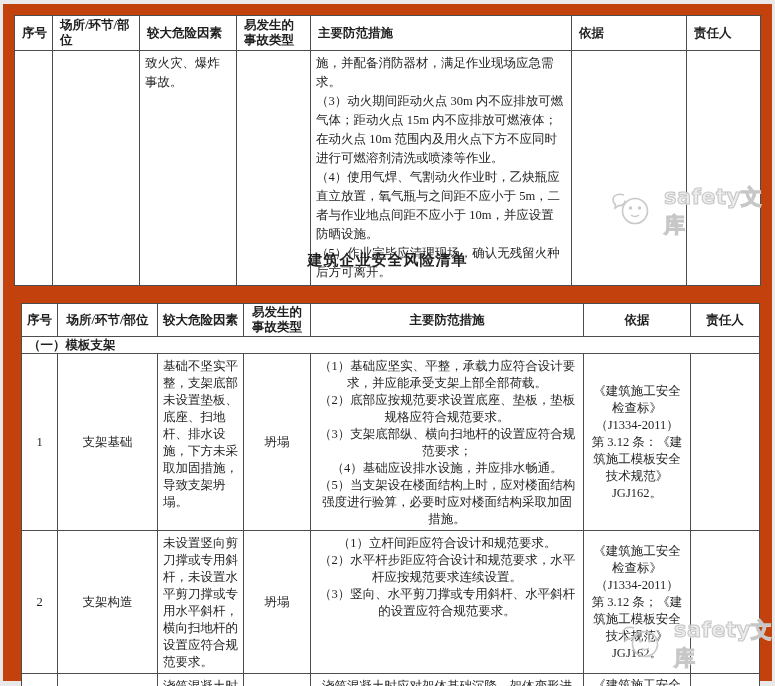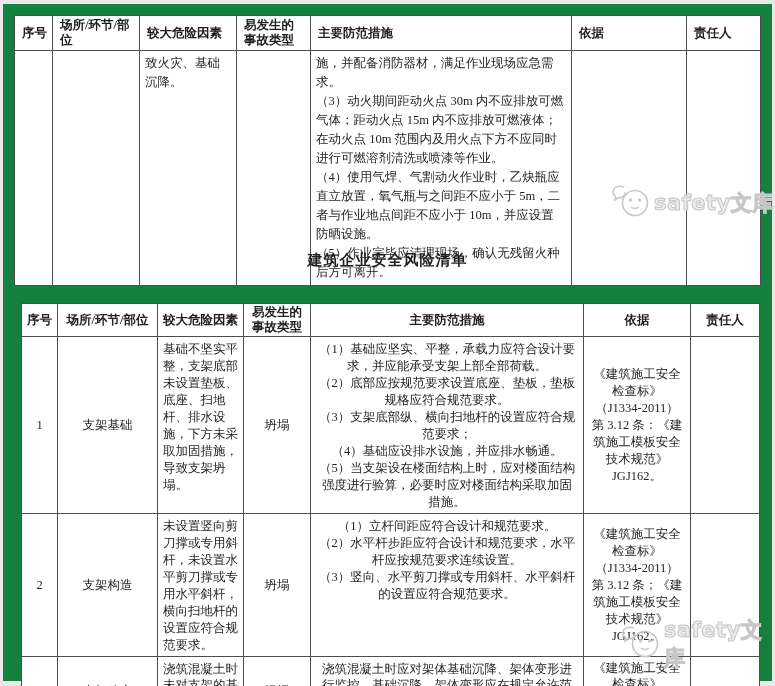--- a/index.html
+++ b/index.html
@@ -1,18 +1,18 @@
 <!DOCTYPE html>
 <html><head>
 <meta charset="utf-8">
 <style>
   * { margin:0; padding:0; box-sizing:border-box; }
   html,body { background:#ffffff; }
   .page {
-    position:relative; width:775px; height:686px; background:#15803d;
+    position:relative; width:775px; height:686px; background:#c2410c;
     font-family:"Liberation Serif","DejaVu Serif",serif;
     color:#1f1f1f; overflow:hidden;
   }
   .edge { position:absolute; background:#e9e9e9; }
   .edge-top    { left:0; top:0; width:775px; height:4px; }
   .edge-bottom { left:0; top:681px; width:775px; height:5px; }
   .edge-left   { left:0; top:0; width:3px; height:686px; }
   .edge-right  { left:772px; top:0; width:3px; height:686px; }
 
   table { border-collapse:collapse; table-layout:fixed; position:absolute; background:#fff; }
@@ -50,21 +50,21 @@
   .t2 .c-mea { text-align:center; vertical-align:top; white-space:pre-line; padding-top:4px; }
   .t2 .c-bas { text-align:center; vertical-align:middle; line-height:17px; white-space:pre-line; }
   .t2 .r1 td { height:135px;font-family:Liberation Serif, serif; }
   .t2 .r2 td { height:133px; }
   .t2 .r3 td { height:47px; }
   .t2 .r3 .c-haz, .t2 .r3 .c-mea { line-height:16px; }
   .t2 .r3 .c-bas { vertical-align:top; line-height:16px; padding-top:3px; }
 
   
   .watermark {
-    position:absolute; display:flex; align-items:center; gap:2px;
+    position:absolute; display:flex; align-items:center; gap:12px;
     pointer-events:none; z-index:5;
   }
   .wm1 { left:610px; top:183px; }
   .wm2 { left:620px; top:616px; }
   .wm-text {
     font-family:"DejaVu Sans","Liberation Sans",sans-serif;
     font-size:21px; font-weight:bold; letter-spacing:0.5px;
     color:rgba(214,214,214,0.45);
     -webkit-text-stroke:1.1px #c7c7c7;
     text-shadow:0.5px 0.5px 0 rgba(255,255,255,0.8);
@@ -97,21 +97,21 @@
       <th>场所/环节/部位</th>
       <th>较大危险因素</th>
       <th>易发生的事故类型</th>
       <th>主要防范措施</th>
       <th>依据</th>
       <th>责任人</th>
     </tr>
     <tr>
       <td></td>
       <td></td>
-      <td class="hazard">致火灾、基础沉降。</td>
+      <td class="hazard">致火灾、爆炸事故。</td>
       <td></td>
       <td class="measures">施，并配备消防器材，满足作业现场应急需求。
 （3）动火期间距动火点 30m 内不应排放可燃气体；距动火点 15m 内不应排放可燃液体；在动火点 10m 范围内及用火点下方不应同时进行可燃溶剂清洗或喷漆等作业。
 （4）使用气焊、气割动火作业时，乙炔瓶应直立放置，氧气瓶与之间距不应小于 5m，二者与作业地点间距不应小于 10m，并应设置防晒设施。
 （5）作业完毕应清理现场，确认无残留火种后方可离开。</td>
       <td></td>
       <td></td>
     </tr>
   </tbody>
     </table>
@@ -131,20 +131,23 @@
     <tbody>
         <tr>
       <th>序号</th>
       <th>场所/环节/部位</th>
       <th>较大危险因素</th>
       <th>易发生的事故类型</th>
       <th>主要防范措施</th>
       <th>依据</th>
       <th>责任人</th>
     </tr>
+    <tr class="section-row">
+      <td colspan="7">（一）模板支架</td>
+    </tr>
     <tr class="r1">
       <td class="c-seq">1</td>
       <td class="c-loc">支架基础</td>
       <td class="c-haz">基础不坚实平整，支架底部未设置垫板、底座、扫地杆、排水设施，下方未采取加固措施，导致支架坍塌。</td>
       <td class="c-acc">坍塌</td>
       <td class="c-mea">（1）基础应坚实、平整，承载力应符合设计要求，并应能承受支架上部全部荷载。
 （2）底部应按规范要求设置底座、垫板，垫板规格应符合规范要求。
 （3）支架底部纵、横向扫地杆的设置应符合规范要求；
 （4）基础应设排水设施，并应排水畅通。
 （5）当支架设在楼面结构上时，应对楼面结构强度进行验算，必要时应对楼面结构采取加固措施。</td>

